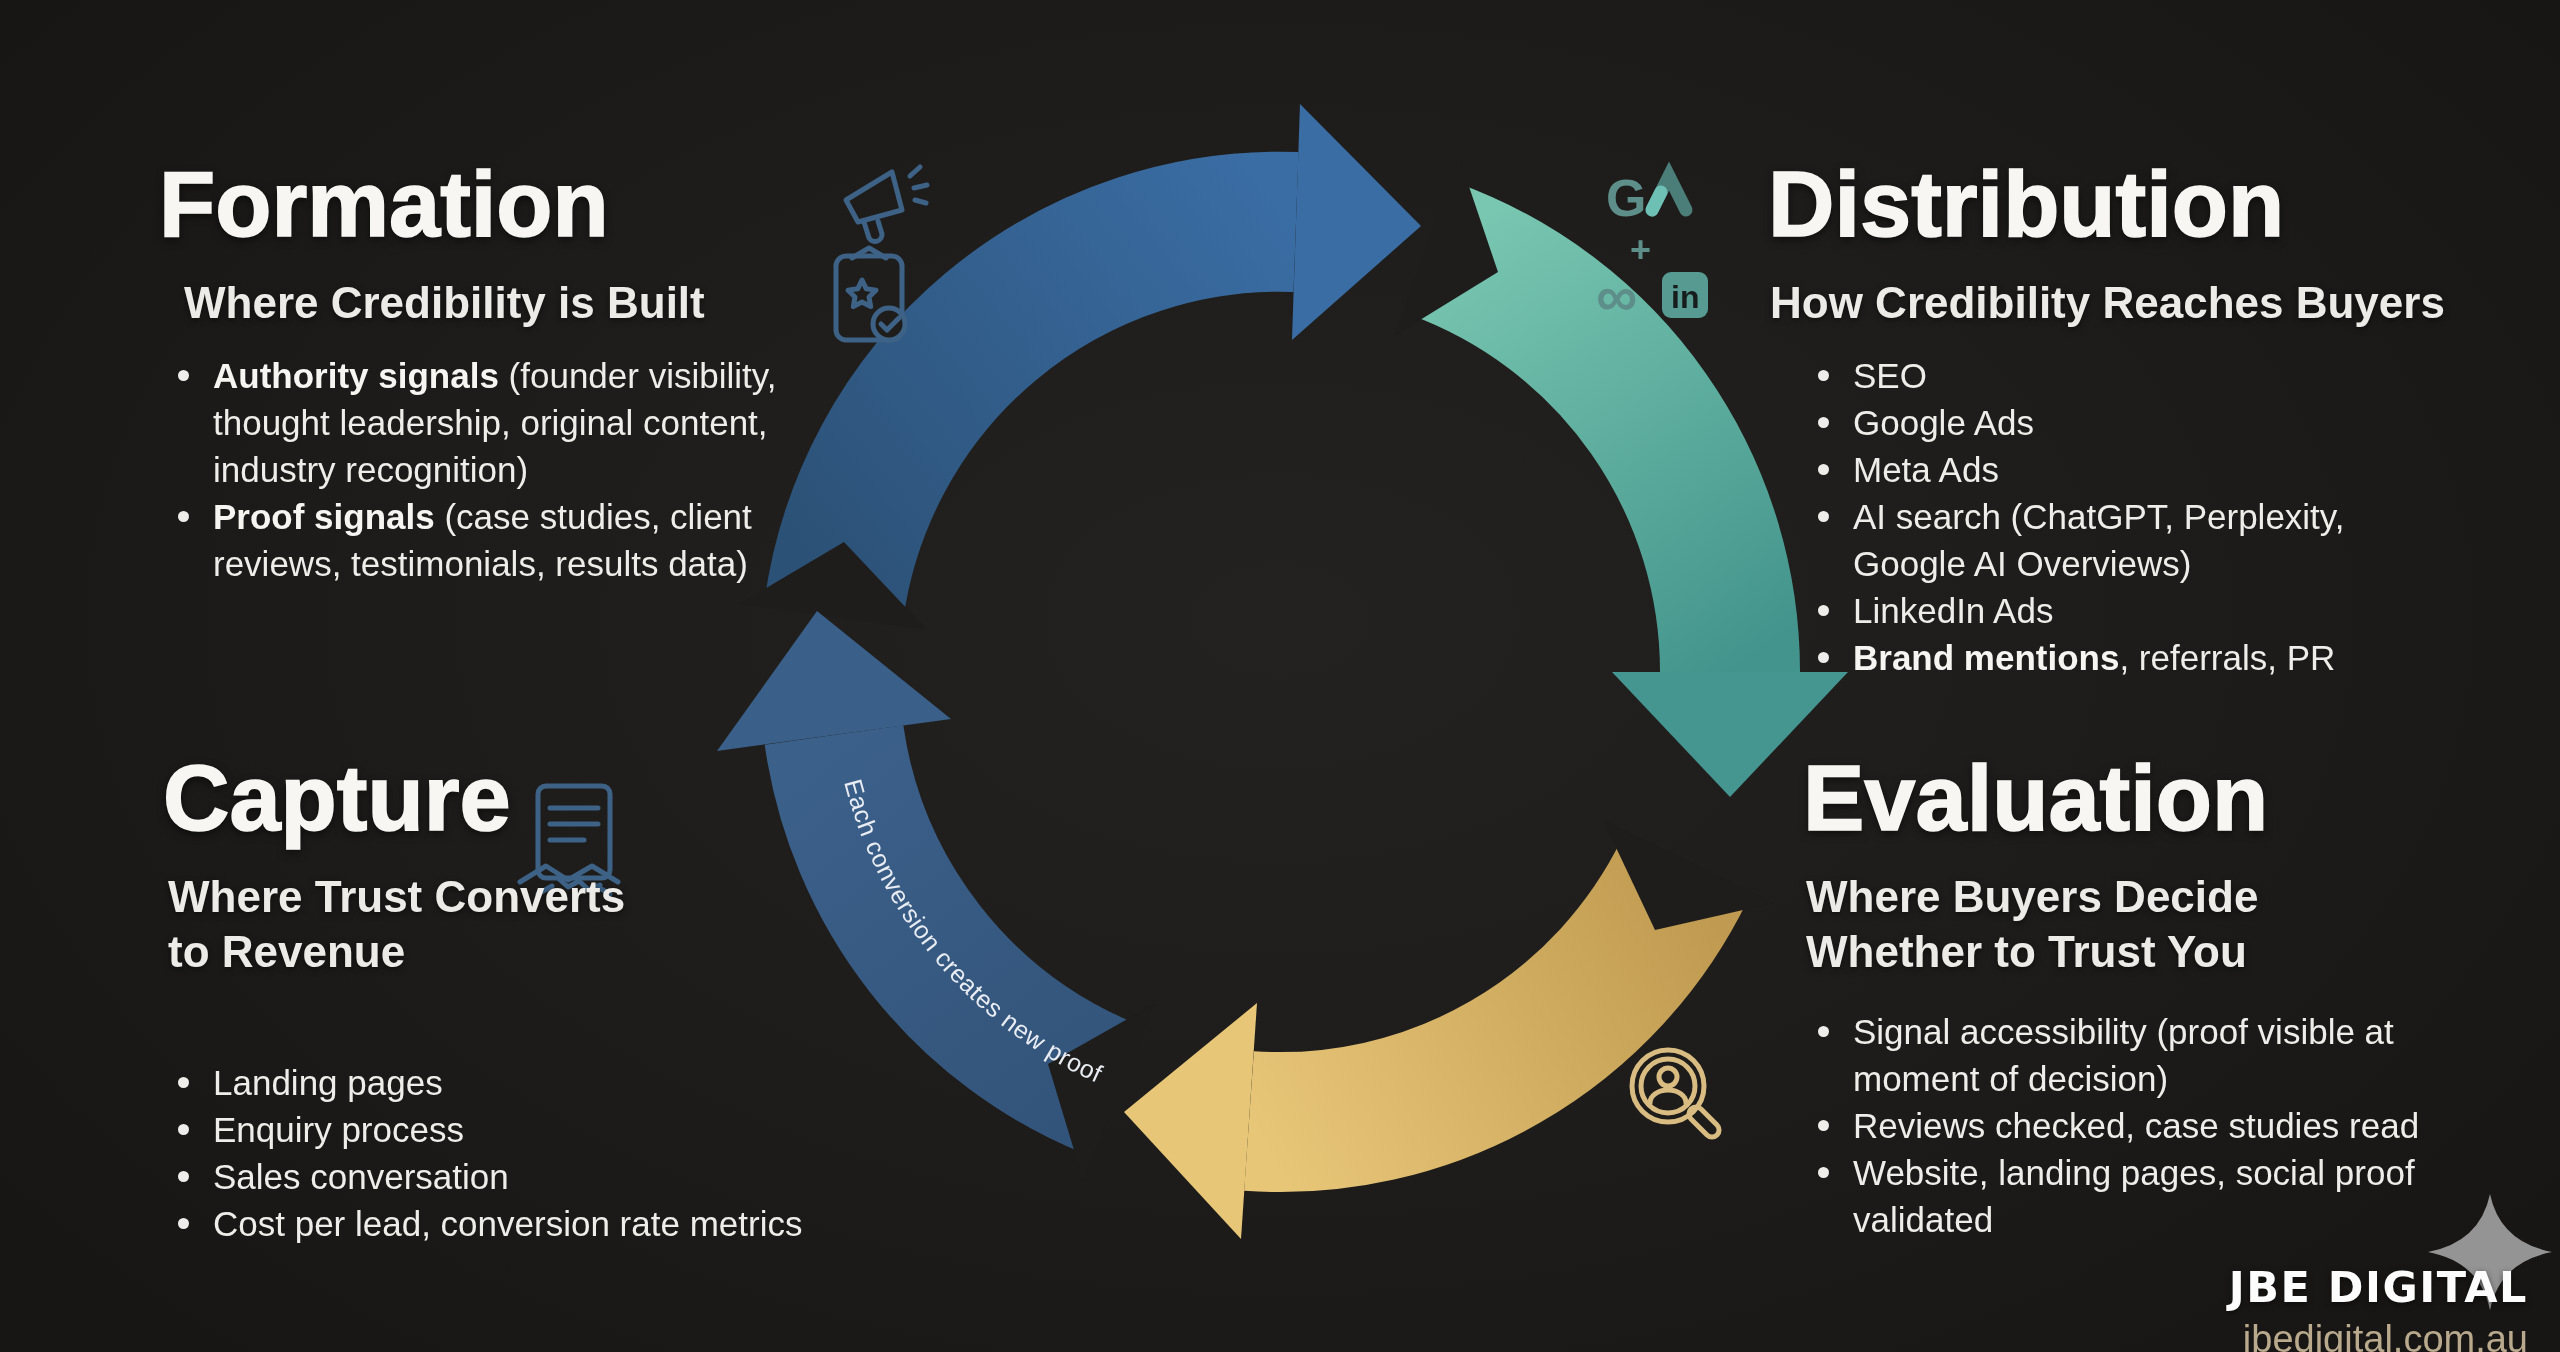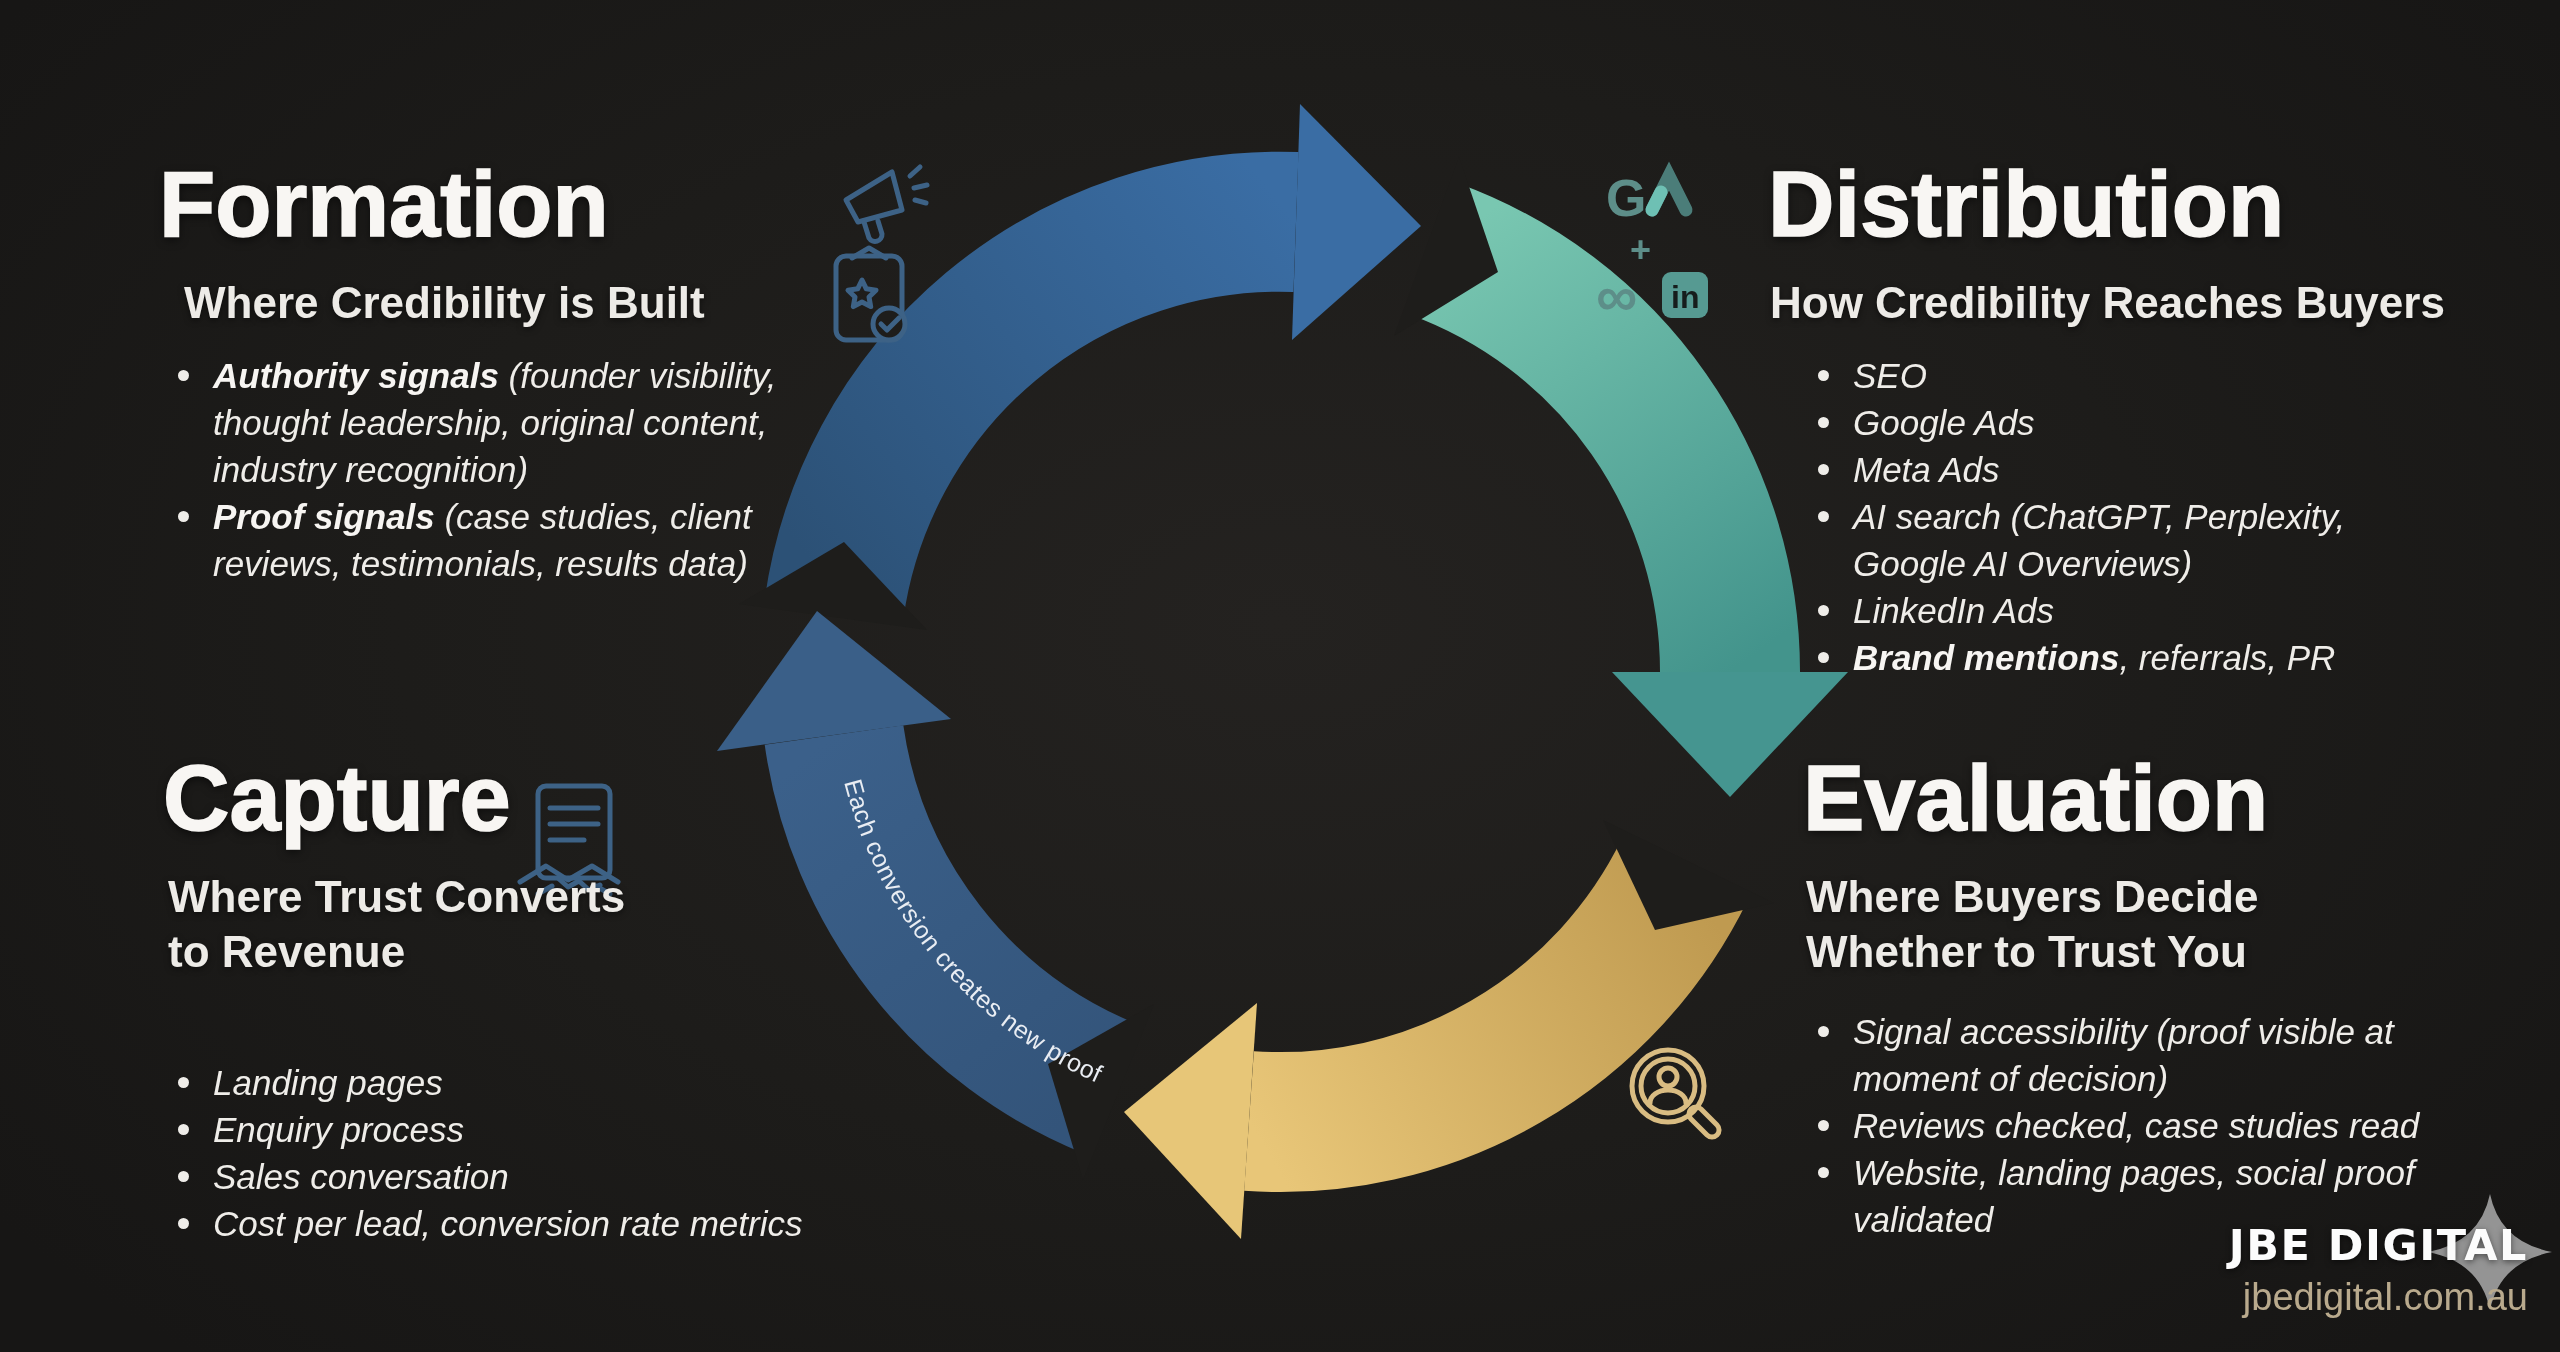--- a/index.html
+++ b/index.html
@@ -11,36 +11,37 @@
   .abs{position:absolute;}
   .title{
     font-size:92px;font-weight:700;line-height:1;color:#f8f6f3;
     -webkit-text-stroke:1.6px #f8f6f3;letter-spacing:0;
     text-shadow:0 3px 10px rgba(0,0,0,.6);white-space:nowrap;
   }
   .subtitle{
     font-size:44px;font-weight:700;line-height:1.24;color:#edebe7;
     text-shadow:0 2px 6px rgba(0,0,0,.5);
   }
-  ul.bullets{list-style:none;margin:0;padding:0;font-size:35px;line-height:47px;color:#efede9;font-style:italic;}
+  ul.bullets{list-style:none;margin:0;padding:0;font-size:35px;line-height:47px;color:#efede9;}
   ul.bullets li{position:relative;padding-left:37px;}
   ul.bullets li::before{
     content:"";position:absolute;left:2px;top:18px;width:11px;height:11px;
     border-radius:50%;background:#efede9;
   }
   ul.bullets b{font-weight:700;color:#f7f5f2;}
   .center-text{text-align:center;transform:translateX(-50%);text-shadow:0 2px 8px rgba(0,0,0,.55);}
   .center-l1{font-size:43px;font-weight:600;line-height:62px;color:#f5f3ef;}
   .center-l2{font-size:48px;font-weight:700;line-height:70px;color:#f5f3ef;}
   .center-l3{font-size:48px;font-weight:700;line-height:70px;color:#c9a365;}
   .logo{ text-align:right; }
   .logo-name{
     font-family:"DejaVu Sans",sans-serif;font-size:43px;font-weight:700;
     color:#fcfcfc;letter-spacing:1.5px;line-height:1.1;
     text-shadow:0 2px 6px rgba(0,0,0,.5);
+    margin-top:42px;
   }
   .logo-domain{font-size:38px;font-weight:400;color:#b9aa8d;margin-top:8px;line-height:1.1;}
   svg text{font-family:"Liberation Sans",sans-serif;}
 </style>
 </head>
 <body>
 
 <div class="stage">
 
   <svg class="abs" style="left:0;top:0;" width="2560" height="1352" viewBox="0 0 2560 1352">

